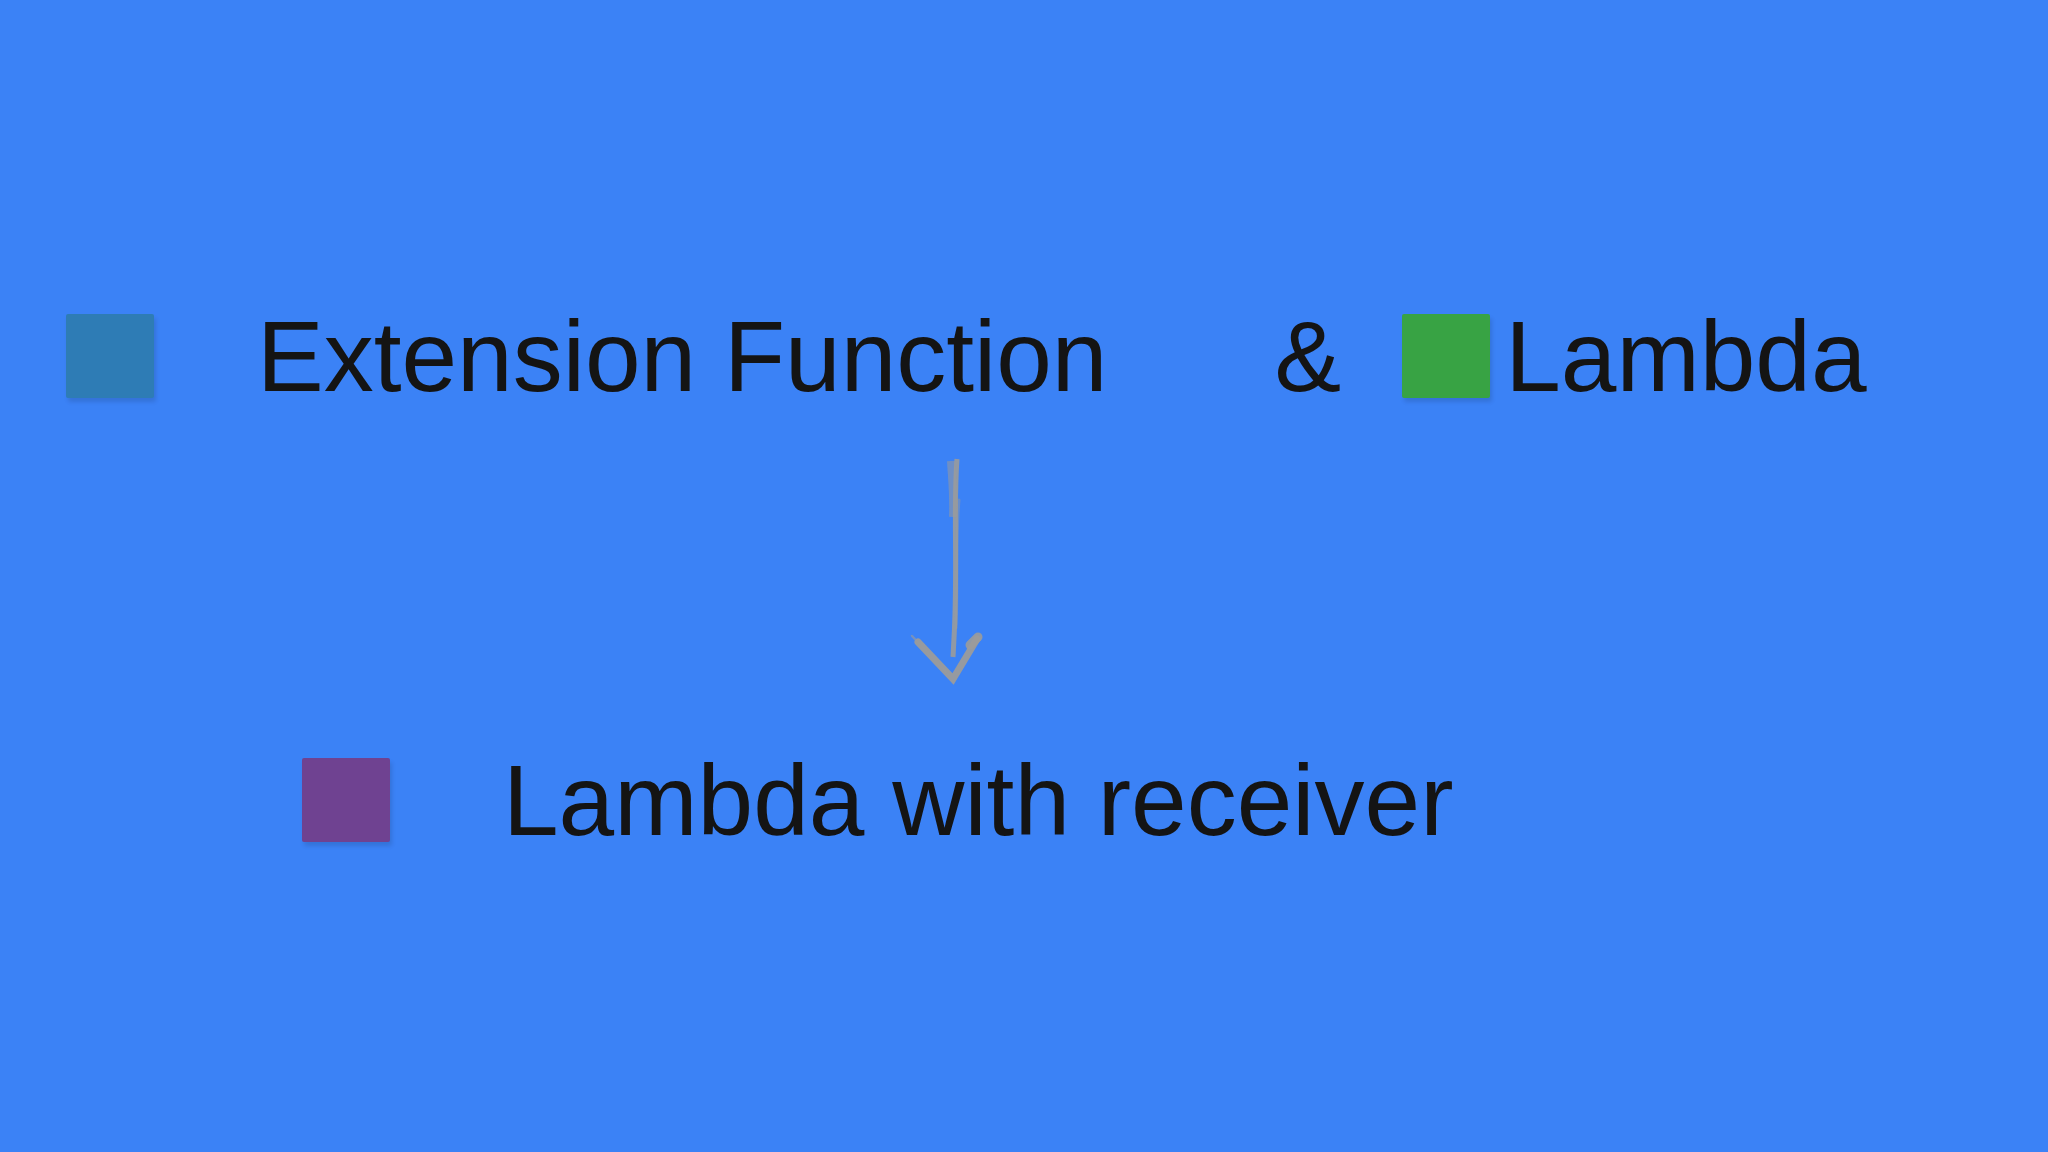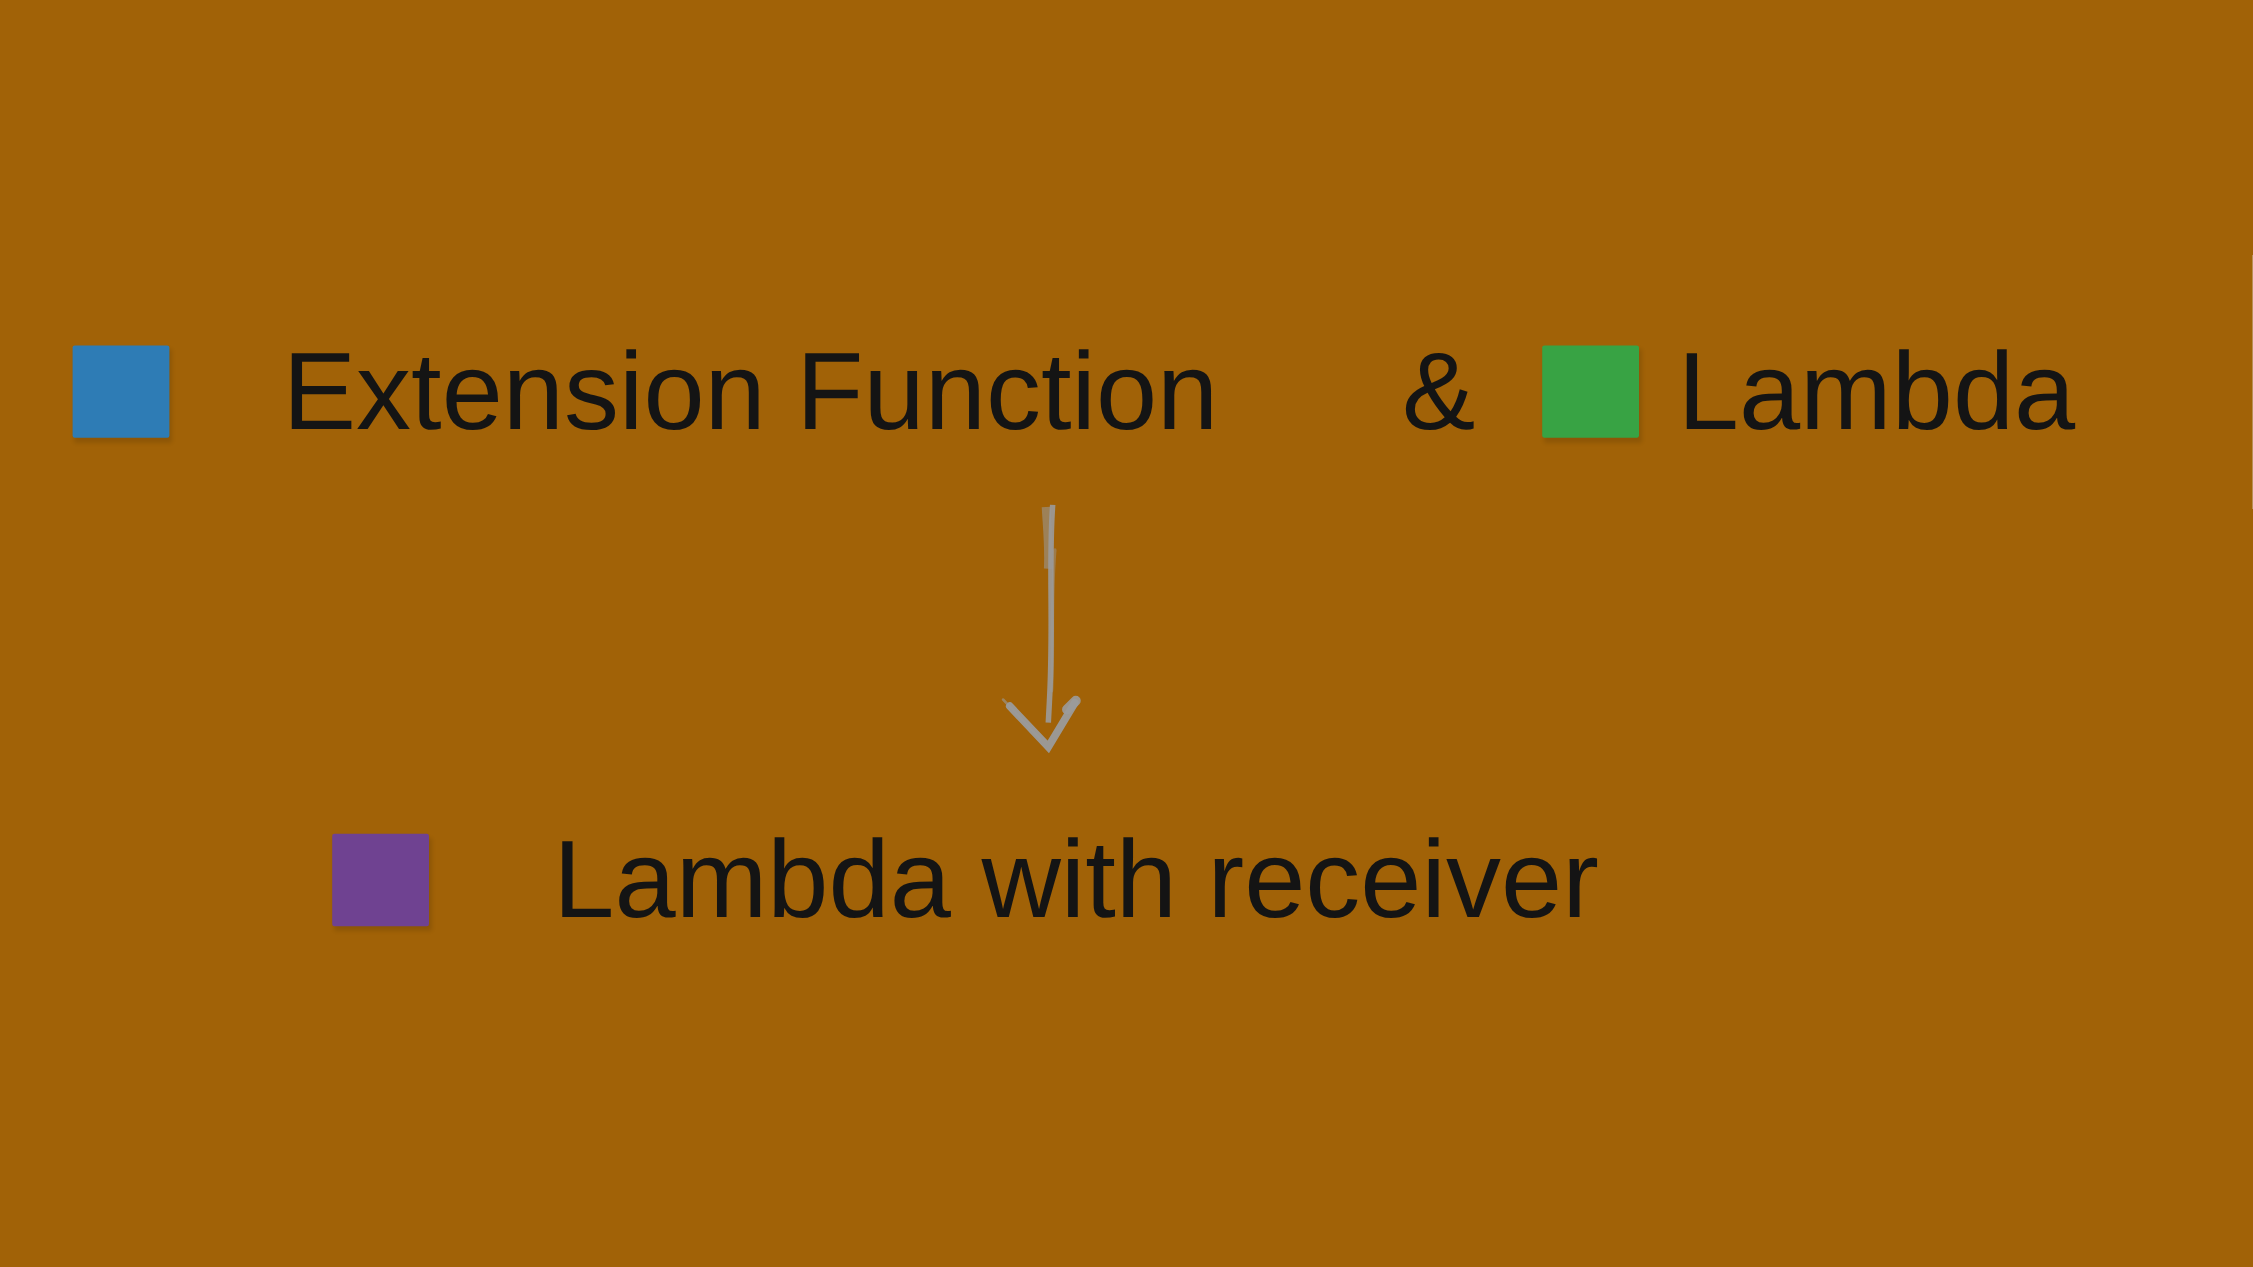--- a/index.html
+++ b/index.html
@@ -28,32 +28,32 @@
   .label{
     font-size:100px;
     font-weight:300;
     line-height:1;
     letter-spacing:0;
     white-space:pre;
   }
   .gap-ext{margin-left:103px;}
   .gap-amp{margin-left:167px;}
   .gap-green{margin-left:61px;}
-  .gap-lambda{margin-left:35px;}
+  .gap-lambda{margin-left:15px;}
   .gap-result{margin-left:113px;text-align:right;}
   .arrow{
     position:absolute;
     left:890px;top:445px;
     width:130px;height:250px;
   }
 </style>
 </head>
 <body>
 
-<div class="slide" style="background-color: #a16207;">
+<div class="slide" style="background-color: #3b82f6;">
 
   <div class="row row-top">
     <span class="swatch" style="background-color: rgb(46, 124, 181);"></span>
     <span class="label gap-ext">Extension Function</span>
     <span class="label gap-amp">&amp;</span>
     <span class="swatch gap-green" style="background-color: rgb(56, 163, 68);"></span>
     <span class="label gap-lambda">Lambda</span>
   </div>
 
   <svg class="arrow" viewBox="890 445 130 250" xmlns="http://www.w3.org/2000/svg" style="color: rgb(155, 155, 155);">

